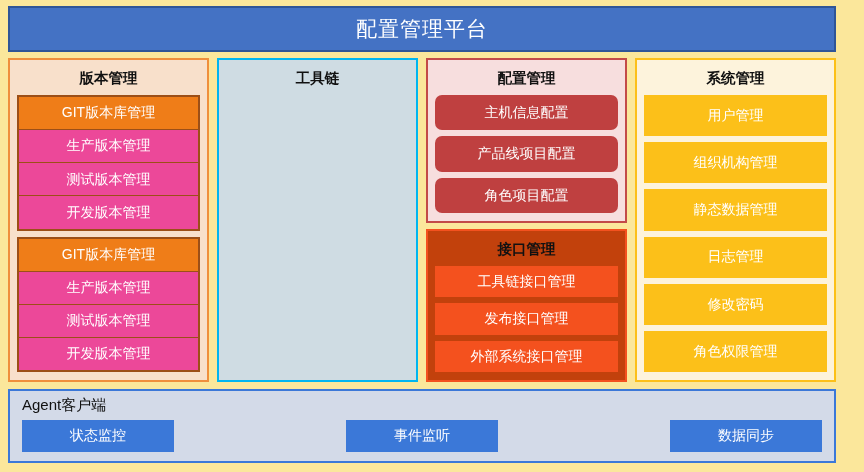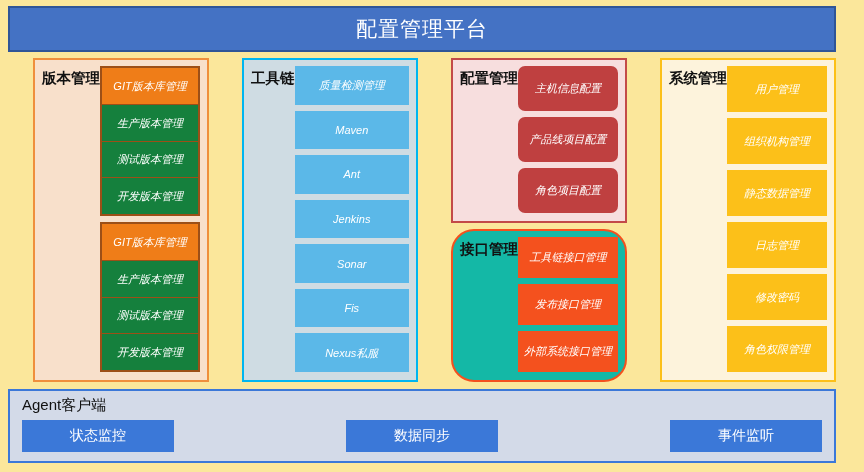--- a/index.html
+++ b/index.html
@@ -42,84 +42,82 @@
     flex: 1 1 0;
     display: flex; flex-direction: column;
     gap: 6px;
     min-width: 0;
   }
 
   
   .panel {
     border-width: 2px; border-style: solid;
     padding: 6px 7px 8px 7px;
-    display: flex; flex-direction: row;
-    min-height: 0;
-    margin-left: 25px;
+    display: flex; flex-direction: column;
+    min-height: 0;
   }
   .panel-title {
     text-align: center;
     font-size: 14.5px;
     font-weight: bold;
     color: #111111;
     padding: 3px 0 7px 0;
     flex: none;
   }
   .items {
     display: flex; flex-direction: column;
     flex: 1 1 auto;
     gap: 6px;
     min-height: 0;
   }
   .item {
     flex: 1 1 0;
     display: flex; align-items: center; justify-content: center;
     color: #ffffff;
-    font-size: 11px;
+    font-size: 14px;
     text-align: center;
     line-height: 1.1;
     min-height: 0;
     padding: 0 2px;
     white-space: nowrap;
-    font-style: italic;
   }
 
   
   .group {
     border: 2px solid #9c4f17;
     flex: 1 1 0;
     display: flex; flex-direction: column;
     min-height: 0;
     gap: 1px;
     background: #9c4f17;
   }
   .group .item { flex: 1 1 0; }
 
   
   
   .p-version { background: #f8e0cb; border-color: #ef8f3c; flex: 1 1 auto; }
   .i-version-active { background: #ef7d18; }
-  .i-version { background: #15803d; }
+  .i-version { background: #ec4899; }
 
   
   .p-tool { background: #cfdce3; border-color: #00b5f0; flex: 1 1 auto; }
   .i-tool { background: #5bb8e8; }
 
   
   .p-build { background: #d7e2de; border-color: #15c48e; flex: 0 0 165px; }
   .i-build { background: #4ec49a; }
   
   .p-baseline { background: #dde5cd; border-color: #9bbb59; flex: 1 1 auto; }
   .i-baseline { background: #9bbb59; }
 
   
   .p-config { background: #f7dede; border-color: #c34a48; flex: 0 0 165px; }
   .i-config { background: #bf4040; border-radius: 7px; }
   
-  .p-iface { background: #14b8a6; border-color: #f4511e; flex: 1 1 auto; border-radius: 23px; }
+  .p-iface { background: #c2410c; border-color: #f4511e; flex: 1 1 auto; }
   .i-iface { background: #f4511e; }
 
   
   .p-system { background: #fdf3dc; border-color: #fcc019; flex: 1 1 auto; }
   .i-system { background: #fcc019; }
 
   
   .agent-bar {
     flex: none;
     height: 74px;
@@ -179,29 +177,20 @@
             <div class="item i-version">测试版本管理</div>
             <div class="item i-version">开发版本管理</div>
           </div>
         </div>
       </div>
     </div>
 
     <div class="column">
       <div class="panel p-tool">
         <div class="panel-title">工具链</div>
-        <div class="items">
-          <div class="item i-tool">质量检测管理</div>
-          <div class="item i-tool">Maven</div>
-          <div class="item i-tool">Ant</div>
-          <div class="item i-tool">Jenkins</div>
-          <div class="item i-tool">Sonar</div>
-          <div class="item i-tool">Fis</div>
-          <div class="item i-tool">Nexus私服</div>
-        </div>
       </div>
     </div>
 
 
     <div class="column">
       <div class="panel p-config">
         <div class="panel-title">配置管理</div>
         <div class="items">
           <div class="item i-config">主机信息配置</div>
           <div class="item i-config">产品线项目配置</div>
@@ -231,18 +220,18 @@
         </div>
       </div>
     </div>
 
   </div>
 
   <div class="agent-bar">
     <div class="agent-title">Agent客户端</div>
     <div class="agent-buttons">
       <div class="agent-btn">状态监控</div>
+      <div class="agent-btn">事件监听</div>
       <div class="agent-btn">数据同步</div>
-      <div class="agent-btn">事件监听</div>
     </div>
   </div>
 
 </div>
 
 </body></html>

